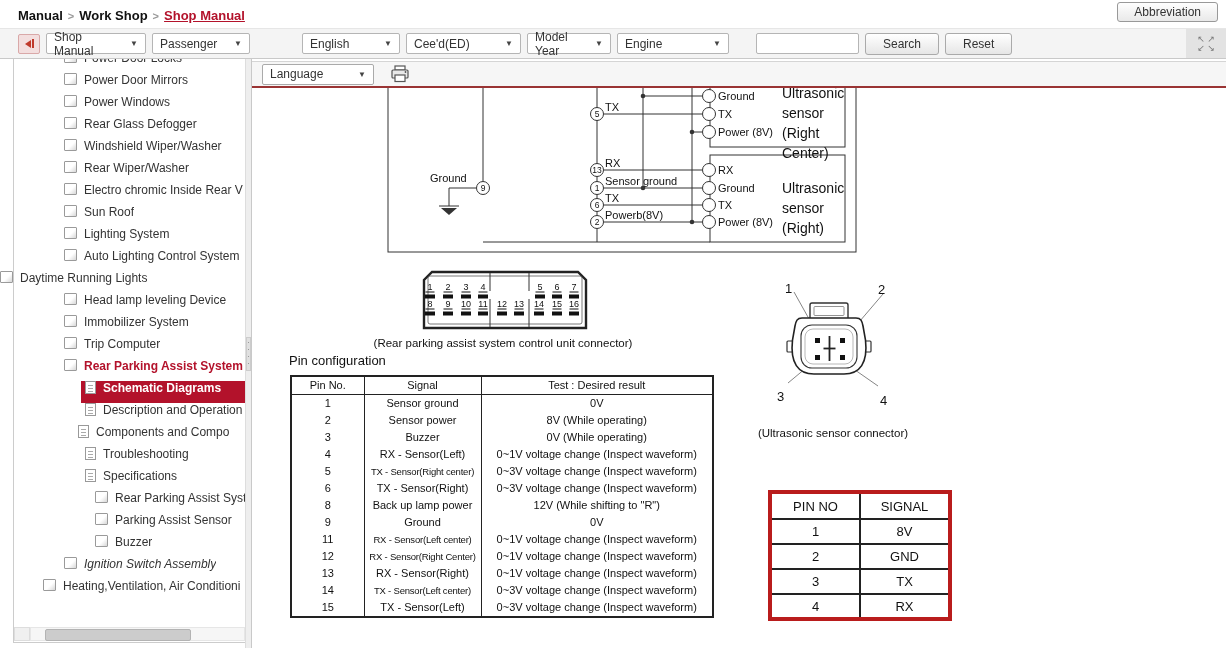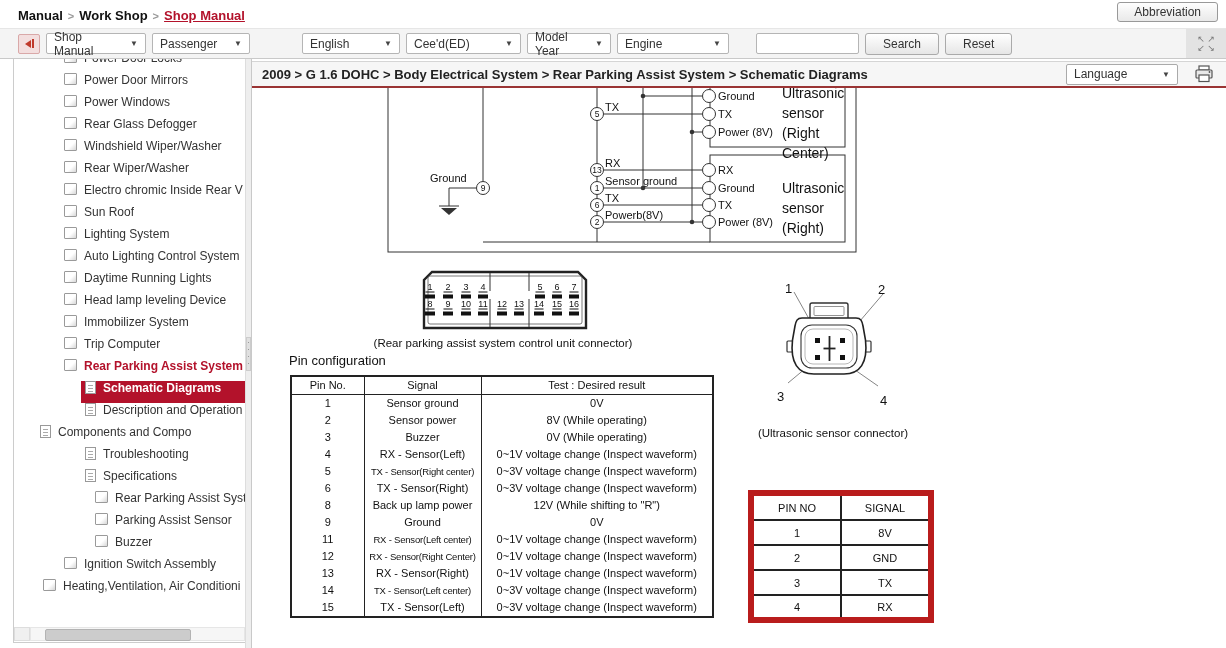--- a/index.html
+++ b/index.html
@@ -77,21 +77,21 @@
   #cap-connector{left:81px;top:249px;width:340px}
   #cap-sensor{left:471px;top:339px;width:220px}
   .pin-config-title{position:absolute;left:37px;top:265px;font-size:13px;color:#111}
 
   table{border-collapse:collapse;table-layout:fixed}
   .pin-table{position:absolute;left:38px;top:287px;width:422px;font-size:11px;color:#111;border:2px solid #222}
   .pin-table th{height:18px;font-weight:normal;border-bottom:1px solid #222;border-left:1px solid #222;padding:0;text-align:center}
   .pin-table td{height:17px;line-height:17px;border-left:1px solid #222;padding:0;text-align:center;white-space:nowrap;overflow:hidden}
   .pin-table th:first-child,.pin-table td:first-child{border-left:none}
   .pin-table td.condensed{font-size:9.5px;letter-spacing:-0.2px}
-  .sensor-table{position:absolute;left:496px;top:402px;font-size:11px;color:#111;border:6px solid #b91c1c}
+  .sensor-table{position:absolute;left:516px;top:402px;font-size:13px;color:#111;border:4px solid #b91c1c}
   .sensor-table th{width:90px;height:27px;font-weight:normal;border:2px solid #222;text-align:center;padding:0}
   .sensor-table td{width:90px;height:25px;border:2px solid #222;text-align:center;padding:0}
 </style>
 </head>
 <body>
 
 <div class="page">
 
   <div class="top-bar">
     <span class="crumb">
@@ -177,21 +177,21 @@
             <span class="tlabel">Sun Roof</span>
           </div>
           <div class="tree-item" style="padding-left: 64px;">
             <span class="folder-icon"></span>
             <span class="tlabel">Lighting System</span>
           </div>
           <div class="tree-item" style="padding-left: 64px;">
             <span class="folder-icon"></span>
             <span class="tlabel">Auto Lighting Control System</span>
           </div>
-          <div class="tree-item" style="padding-left: 64px;">
+          <div class="tree-item" style="">
             <span class="folder-icon"></span>
             <span class="tlabel">Daytime Running Lights</span>
           </div>
           <div class="tree-item" style="padding-left: 64px;">
             <span class="folder-icon"></span>
             <span class="tlabel">Head lamp leveling Device</span>
           </div>
           <div class="tree-item" style="padding-left: 64px;">
             <span class="folder-icon"></span>
             <span class="tlabel">Immobilizer System</span>
@@ -205,21 +205,21 @@
             <span class="tlabel">Rear Parking Assist System</span>
           </div>
           <div class="tree-item active" style="padding-left: 85px;">
             <span class="doc-icon"></span>
             <span class="tlabel">Schematic Diagrams</span>
           </div>
           <div class="tree-item" style="padding-left: 85px;">
             <span class="doc-icon"></span>
             <span class="tlabel">Description and Operation</span>
           </div>
-          <div class="tree-item" style="padding-left: 40px;">
+          <div class="tree-item" style="padding-left: 78px;">
             <span class="doc-icon"></span>
             <span class="tlabel">Components and Compo</span>
           </div>
           <div class="tree-item" style="padding-left: 85px;">
             <span class="doc-icon"></span>
             <span class="tlabel">Troubleshooting</span>
           </div>
           <div class="tree-item" style="padding-left: 85px;">
             <span class="doc-icon"></span>
             <span class="tlabel">Specifications</span>
@@ -229,21 +229,21 @@
             <span class="tlabel">Rear Parking Assist Syst</span>
           </div>
           <div class="tree-item" style="padding-left: 95px;">
             <span class="folder-icon"></span>
             <span class="tlabel">Parking Assist Sensor</span>
           </div>
           <div class="tree-item" style="padding-left: 95px;">
             <span class="folder-icon"></span>
             <span class="tlabel">Buzzer</span>
           </div>
-          <div class="tree-item" style="padding-left: 64px;">
+          <div class="tree-item" style="padding-left: 64px; font-style: italic;">
             <span class="folder-icon"></span>
             <span class="tlabel">Ignition Switch Assembly</span>
           </div>
           <div class="tree-item" style="padding-left: 43px;">
             <span class="folder-icon"></span>
             <span class="tlabel">Heating,Ventilation, Air Conditioni</span>
           </div>
         </div>
       <div class="panel-edge"></div>
       <div class="hscroll">
@@ -253,21 +253,20 @@
         </div>
       </div>
     </aside>
 
     <div class="splitter">
       <div class="grip"></div>
     </div>
 
     <section class="content">
       <div class="content-header">
-        <div class="content-crumb">2009 &gt; G 1.6 DOHC &gt; Body Electrical System &gt; Rear Parking Assist System &gt; Schematic Diagrams</div>
         <div class="lang-select">
           <span>Language</span>
           <span class="sel-arr">▼</span>
         </div>
         <button class="print-btn">
           <svg width="20" height="18" viewBox="0 0 20 18">
             <rect x="5" y="1" width="10" height="4" fill="#fff" stroke="#555" stroke-width="1.2"></rect>
             <rect x="2" y="5" width="16" height="8" rx="1" fill="#e9e9e9" stroke="#555" stroke-width="1.2"></rect>
             <rect x="5" y="10" width="10" height="6.5" fill="#fff" stroke="#555" stroke-width="1.2"></rect>
             <circle cx="15.5" cy="7" r="0.9" fill="#555"></circle>

